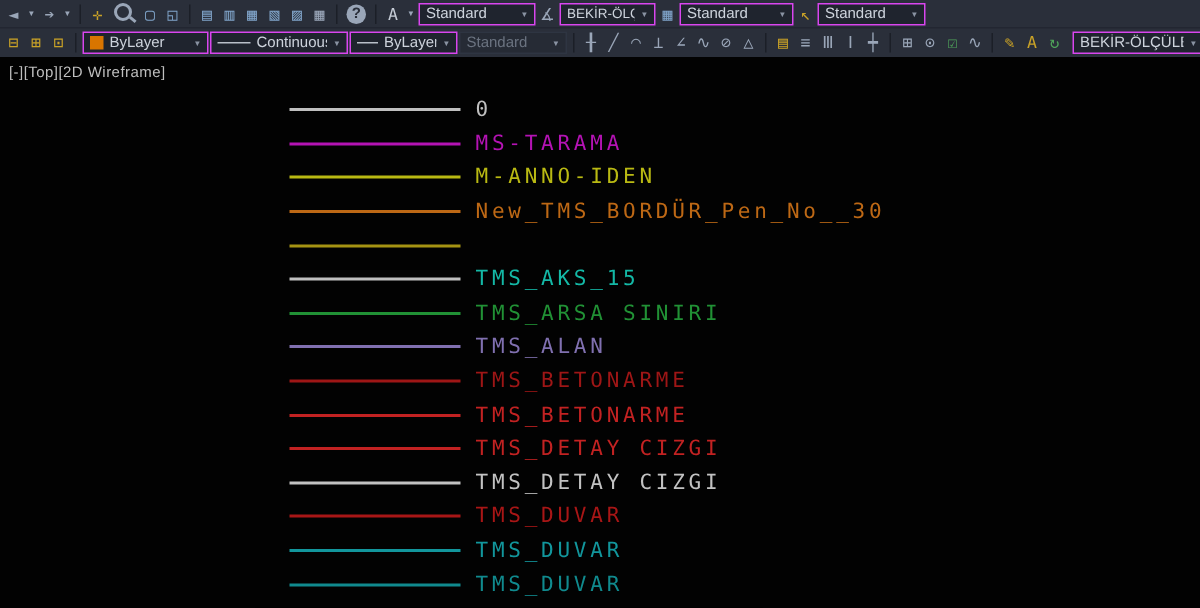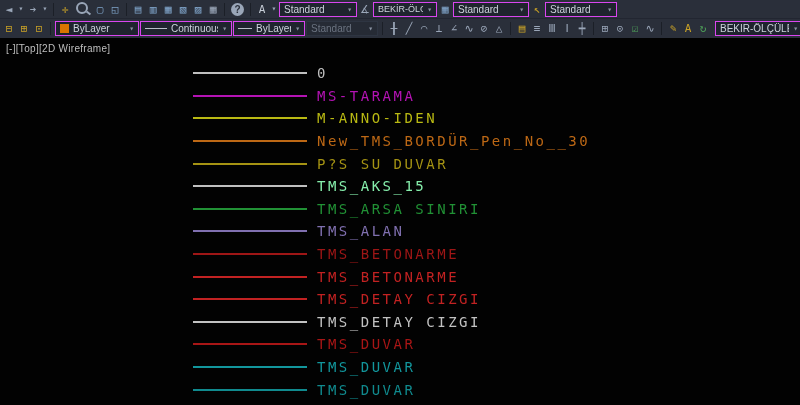--- a/index.html
+++ b/index.html
@@ -155,25 +155,24 @@
       <div class="lrow">
         <span class="lline" style="background-color: rgb(185, 185, 19);"></span>
         <span class="llabel" style="color: rgb(185, 185, 19);">M-ANNO-IDEN</span>
       </div>
       <div class="lrow">
         <span class="lline" style="background-color: rgb(189, 104, 21);"></span>
         <span class="llabel" style="color: rgb(189, 104, 21);">New_TMS_BORDÜR_Pen_No__30</span>
       </div>
       <div class="lrow">
         <span class="lline" style="background-color: rgb(165, 147, 19);"></span>
-        <span class="llabel" style="color: rgb(165, 147, 19);">P?S SU DUVAR</span>
       </div>
       <div class="lrow">
         <span class="lline" style="background-color: rgb(191, 191, 191);"></span>
-        <span class="llabel" style="color: #86efac;">TMS_AKS_15</span>
+        <span class="llabel" style="color: #14b8a6;">TMS_AKS_15</span>
       </div>
       <div class="lrow">
         <span class="lline" style="background-color: rgb(33, 145, 53);"></span>
         <span class="llabel" style="color: rgb(33, 145, 53);">TMS_ARSA SINIRI</span>
       </div>
       <div class="lrow">
         <span class="lline" style="background-color: rgb(128, 112, 176);"></span>
         <span class="llabel" style="color: rgb(128, 112, 176);">TMS_ALAN</span>
       </div>
       <div class="lrow">

